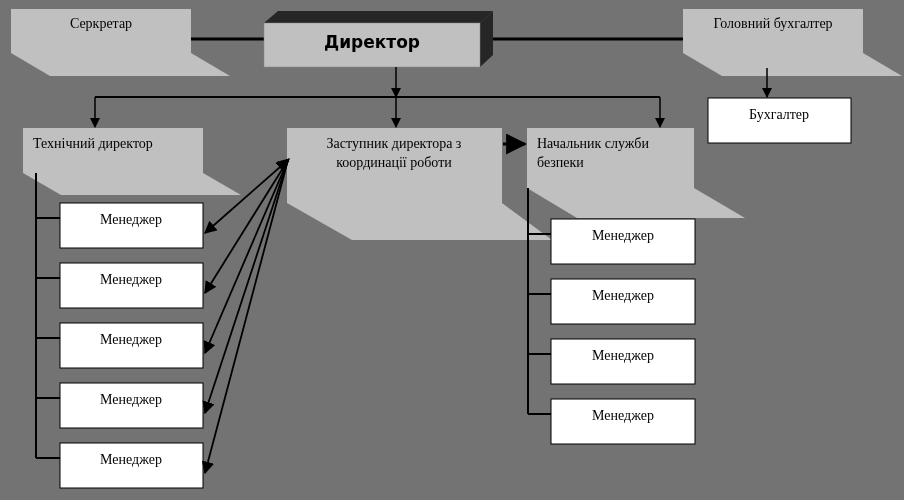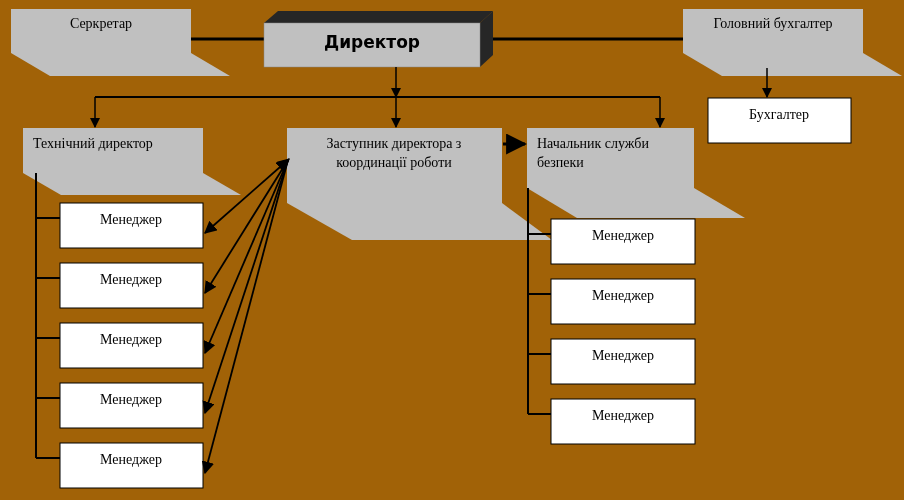--- a/index.html
+++ b/index.html
@@ -1,16 +1,16 @@
 <!DOCTYPE html>
 <html><head>
   <meta charset="utf-8">
   <style>
     html, body { margin: 0; padding: 0; background: #ffffff; }
-    #canvas { position: relative; width: 904px; height: 500px; overflow: hidden; background: #a16207; }
+    #canvas { position: relative; width: 904px; height: 500px; overflow: hidden; background: #737373; }
     svg#diagram { position: absolute; left: 0; top: 0; }
     .lbl { font-family: "Liberation Serif", serif; font-size: 14px; fill: #000; }
     .lbl-bold { font-family: "DejaVu Sans", sans-serif; font-size: 17px; font-weight: bold; fill: #000; }
   </style>
 </head>
 <body>
 
 <div id="canvas">
   <svg id="diagram" width="904" height="500" xmlns="http://www.w3.org/2000/svg">
     <defs>

